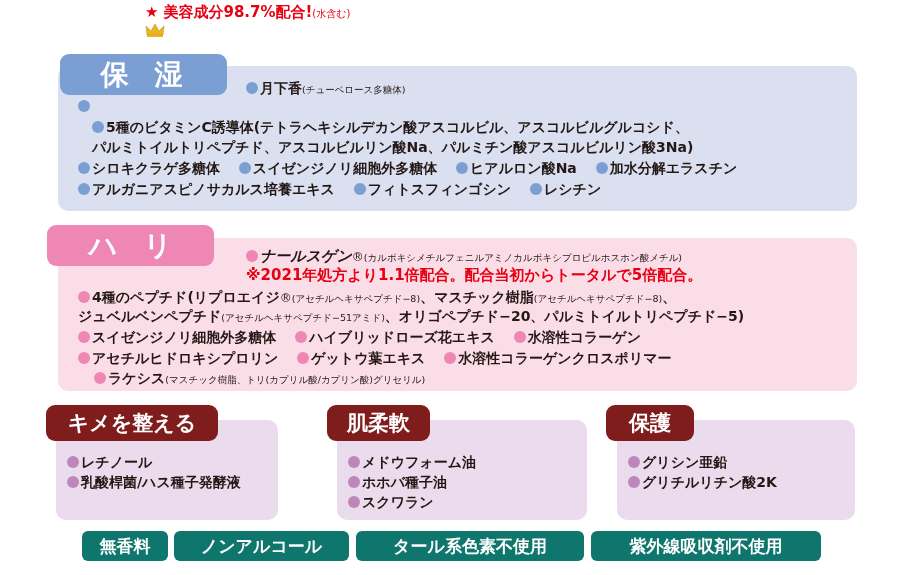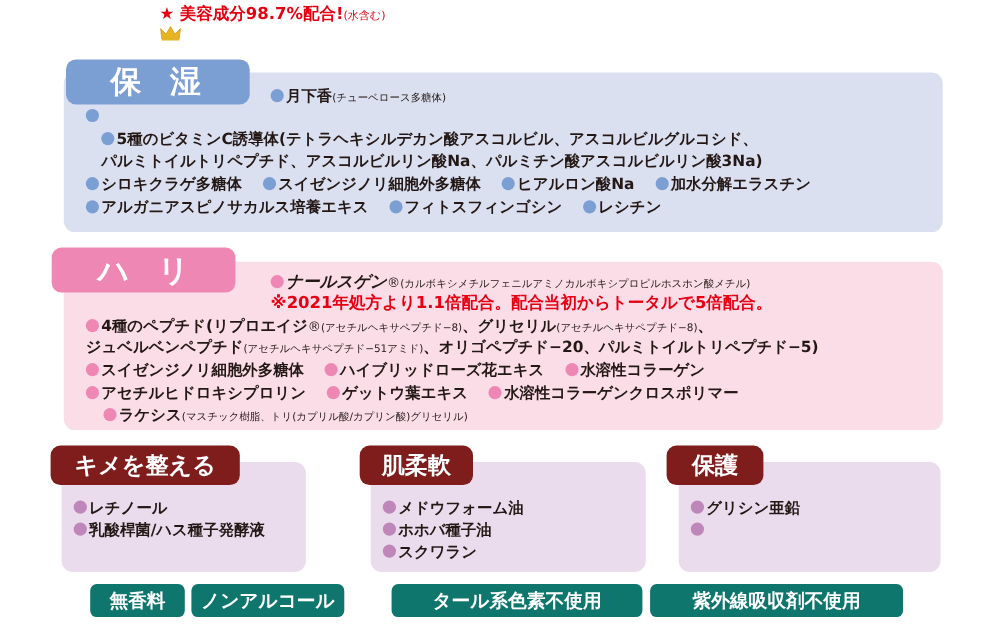--- a/index.html
+++ b/index.html
@@ -90,21 +90,21 @@
 <div class="panel firm-panel"></div>
 <div class="tab firm-tab">ハリ</div>
 
 <div class="row pink" style="left:246px; top:246px;">
   <span class="dot"></span><span style="font-size:15px; font-style:italic;">ナールスゲン</span><span class="reg">®</span><span class="sub">(カルボキシメチルフェニルアミノカルボキシプロピルホスホン酸メチル)</span>
 </div>
 <div class="row" style="left:246px; top:265px;">
   <span class="note">※2021年処方より1.1倍配合。配合当初からトータルで5倍配合。</span>
 </div>
 <div class="row pink" style="left:78px; top:287px;">
-  <span class="dot"></span><span>4種のペプチド(リプロエイジ</span><span class="reg">®</span><span class="sub">(アセチルヘキサペプチド−8)</span><span>、グリセリル</span><span class="sub">(アセチルヘキサペプチド−8)</span><span>、</span>
+  <span class="dot"></span><span>4種のペプチド(リプロエイジ</span><span class="reg">®</span><span class="sub">(アセチルヘキサペプチド−8)</span><span>、マスチック樹脂</span><span class="sub">(アセチルヘキサペプチド−8)</span><span>、</span>
 </div>
 <div class="row" style="left:78px; top:306px;">
   <span>ジュベルベンペプチド</span><span class="sub">(アセチルヘキサペプチド−51アミド)</span><span>、オリゴペプチド−20、パルミトイルトリペプチド−5)</span>
 </div>
 <div class="row pink" style="left:78px; top:327px;">
   <span class="dot"></span><span>スイゼンジノリ細胞外多糖体</span><span class="gap"></span>
   <span class="dot"></span><span>ハイブリッドローズ花エキス</span><span class="gap"></span>
   <span class="dot"></span><span>水溶性コラーゲン</span>
 </div>
 <div class="row pink" style="left:78px; top:348px;">
@@ -136,19 +136,19 @@
 <div class="row purple" style="left:348px; top:492px;">
   <span class="dot"></span><span>スクワラン</span>
 </div>
 
 <div class="panel sm-panel protect-panel"></div>
 <div class="tab sm-tab protect-tab">保護</div>
 <div class="row purple" style="left:628px; top:452px;">
   <span class="dot"></span><span>グリシン亜鉛</span>
 </div>
 <div class="row purple" style="left:628px; top:472px;">
-  <span class="dot"></span>
+  <span class="dot"></span><span>グリチルリチン酸2K</span>
 </div>
 
 <div class="badge" style="left:82px; width:86px;">無香料</div>
-<div class="badge" style="left:174px; width:139px;">ノンアルコール</div>
+<div class="badge" style="left:174px; width:175px;">ノンアルコール</div>
 <div class="badge" style="left:356px; width:228px;">タール系色素不使用</div>
 <div class="badge" style="left:591px; width:230px;">紫外線吸収剤不使用</div>
 
 </body></html>

